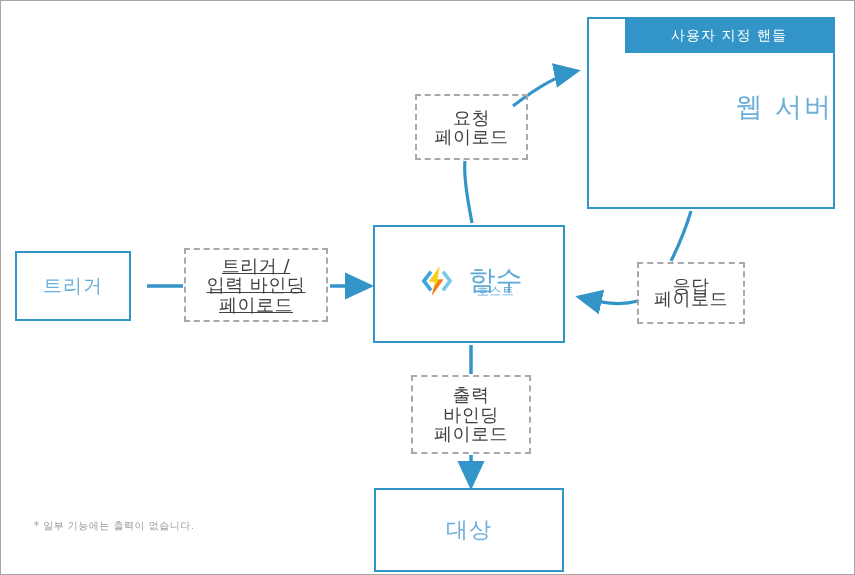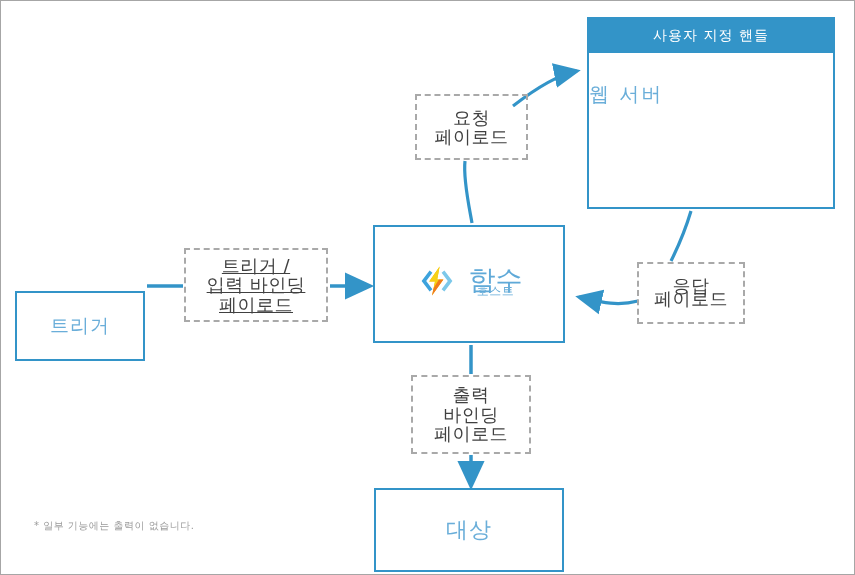--- a/index.html
+++ b/index.html
@@ -49,21 +49,21 @@
   .dashed-box .lines {
     display: block;
     width: 100%;
   }
   .dashed-box .lines span {
     display: block;
     white-space: nowrap;
   }
 
   
-  #trigger-box { left: 14px;  top: 250px; width: 130px; height: 70px; font-size: 19px; margin-top: 40px; }
+  #trigger-box { left: 14px;  top: 250px; width: 116px; height: 70px; font-size: 19px; }
 
   
   #trigger-payload-box { left: 183px; top: 247px; width: 144px; height: 74px; text-decoration: underline; }
 
   
   #function-box {
     left: 372px; top: 224px; width: 192px; height: 118px;
     display: block;
   }
   #function-inner {
@@ -116,41 +116,42 @@
   #output-payload-box { left: 410px; top: 374px; width: 120px; height: 79px; justify-content: flex-end; }
 
   
   #target-box { left: 373px; top: 487px; width: 190px; height: 84px; font-size: 22px; }
 
   
   #webserver-card {
     left: 586px; top: 16px; width: 248px; height: 192px;
     border: 2px solid #3394c8;
     background: #ffffff;
+    padding-left: 36px;
   }
   #webserver-header {
     height: 34px;
     background: #3394c8;
     color: #ffffff;
     display: flex;
     align-items: center;
     justify-content: center;
     font-size: 14px;
     letter-spacing: 1px;
   }
   #webserver-body {
     position: relative;
     height: calc(100% - 34px);
   }
   #webserver-title {
     position: absolute;
     left: 0; right: 0;
-    top: 28px;
-    text-align: left;
-    font-size: 20px;
+    top: 36px;
+    text-align: right;
+    font-size: 27px;
     color: #6aaed9;
     letter-spacing: 2px;
   }
   #function-code-button {
     position: absolute;
     left: 9px; right: 9px;
     bottom: 9px;
     height: 26px;
     border: 1px solid #cccccc;
     background: #fdfdfd;

